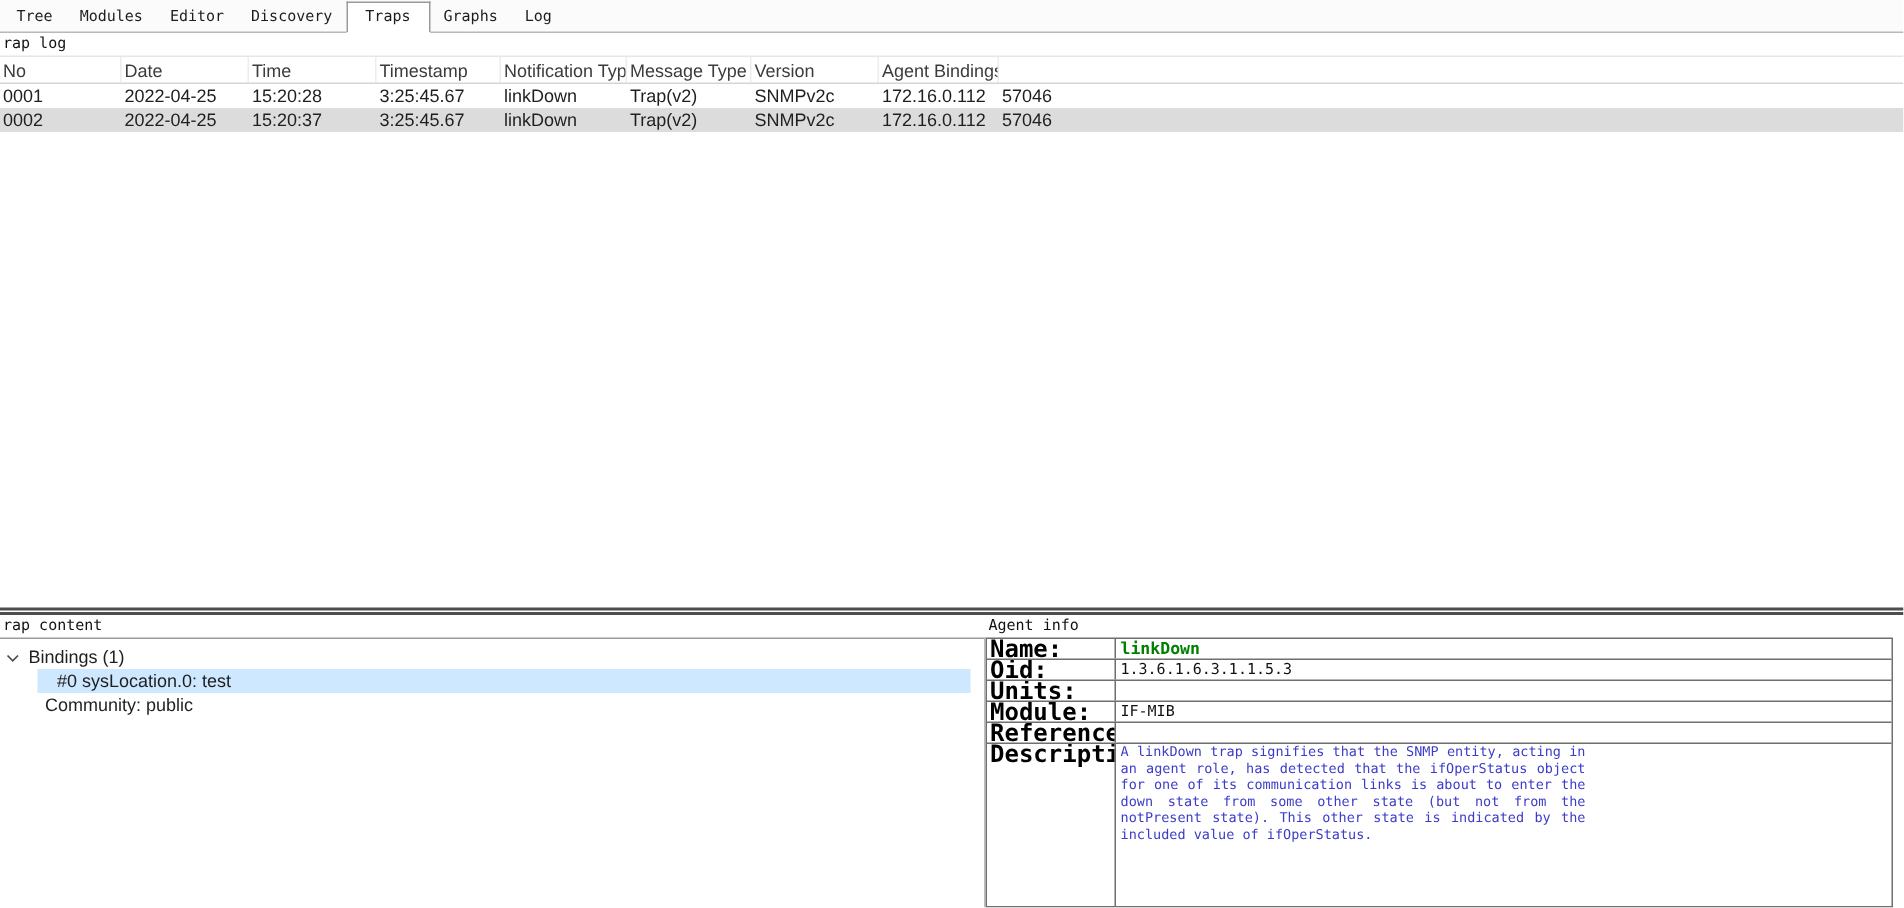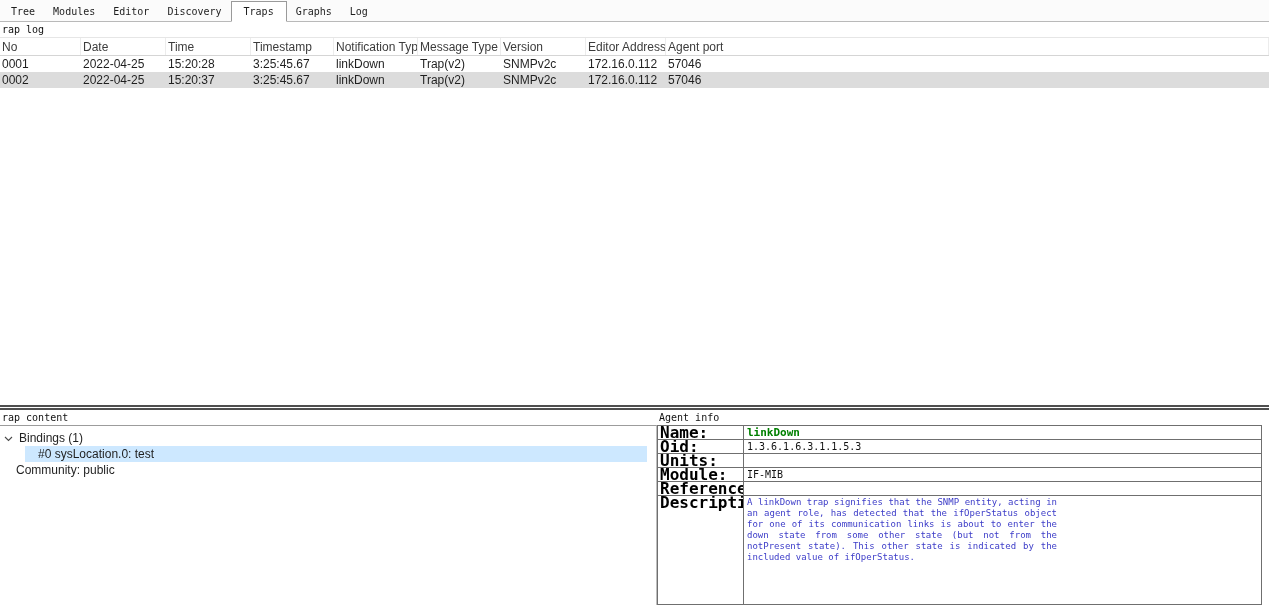--- a/index.html
+++ b/index.html
@@ -38,21 +38,21 @@
 
   
   .bottom { height:195px; display:flex; background:#fff; }
   .left-panel { width:657px; display:flex; flex-direction:column; }
   .tree-area { flex:1; border-top:1px solid #9c9c9c; border-right:1px solid #bdbdbd;
                padding-top:4px; font-size:12px; color:#1f1f1f; background:#fff; }
   .tree-row { height:16px; display:flex; align-items:center; white-space:nowrap; }
   .tree-row.root { padding-left:4px; gap:5px; }
   .tree-row.child.selected-item { background:#cde8ff; margin-left:25px; margin-right:9px;
                                   padding-left:13px; }
-  .tree-row.community { padding-left:16px; }
+  .tree-row.community { padding-left:16px;margin-left:14px; }
   .chev { display:flex; align-items:center; width:10px; }
 
   .right-panel { flex:1; display:flex; flex-direction:column; padding-right:7px; }
 
   
   .info-table { flex:1; display:flex; flex-direction:column; border:1px solid #6f6f6f;
                 background:#fff; font-family:"DejaVu Sans Mono", monospace; }
   .info-row { display:flex; border-bottom:1px solid #6f6f6f; min-height:13px; }
   .info-row:last-child { border-bottom:none; flex:1;justify-content:center; }
   .info-label { flex:0 0 86px; width:86px; border-right:1px solid #6f6f6f;
@@ -84,22 +84,21 @@
 
   <div class="trap-table">
     <div class="thead">
       <div>No</div>
       <div>Date</div>
       <div>Time</div>
       <div>Timestamp</div>
       <div>Notification Typ</div>
       <div>Message Type</div>
       <div>Version</div>
-      <div>Editor Address</div>
-      <div>Agent port</div>
+      <div>Agent Bindings</div>
     </div>
     <div class="trow">
       <div>0001</div>
       <div>2022-04-25</div>
       <div>15:20:28</div>
       <div>3:25:45.67</div>
       <div>linkDown</div>
       <div>Trap(v2)</div>
       <div>SNMPv2c</div>
       <div>172.16.0.112</div>

